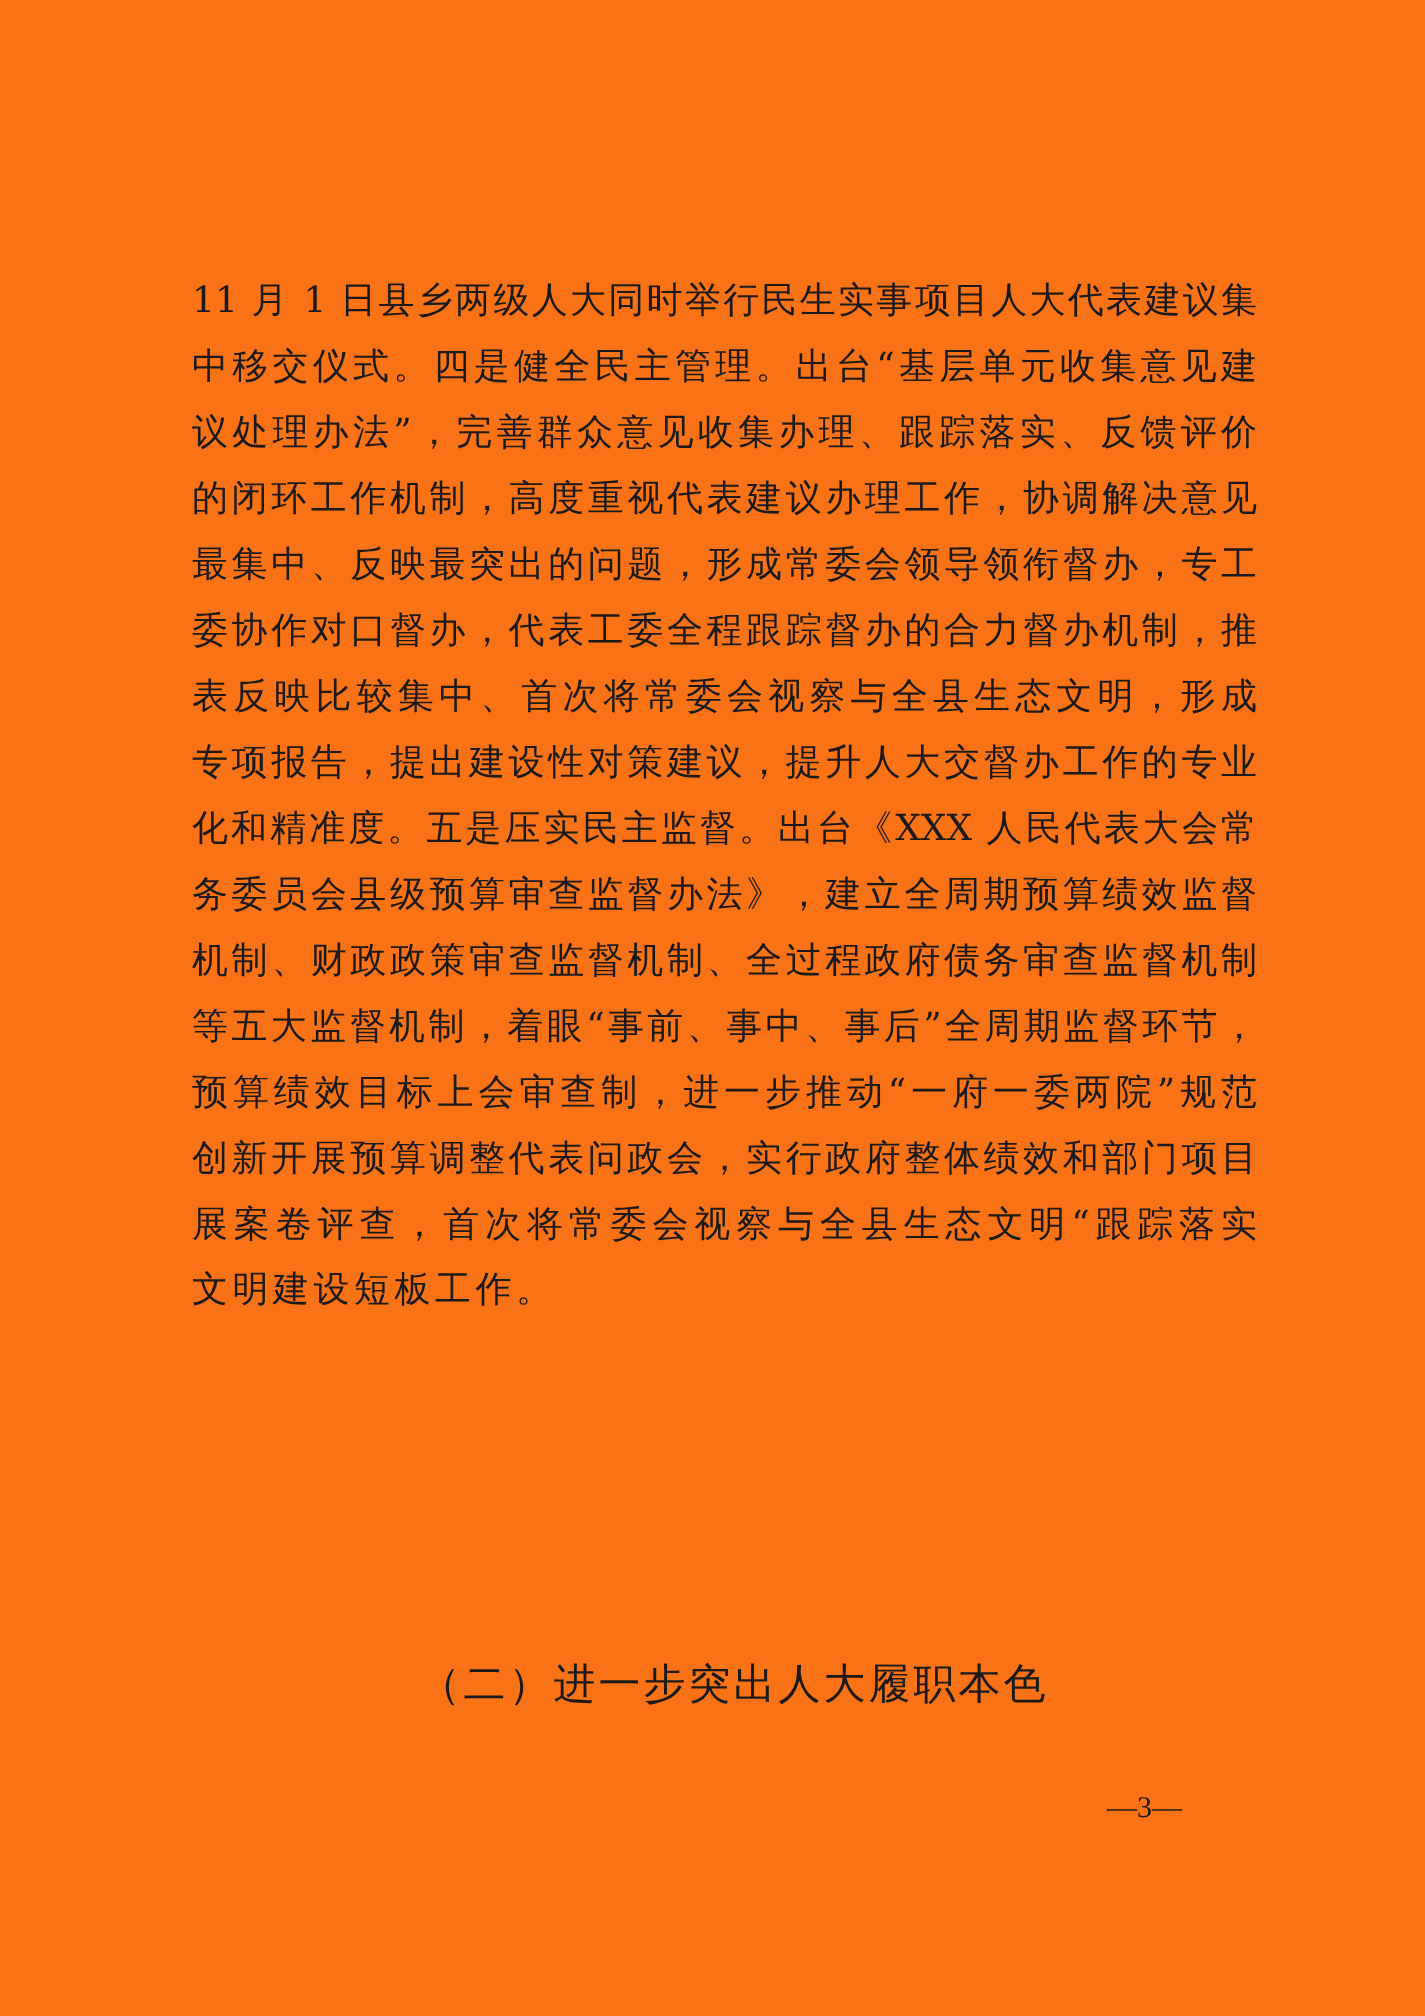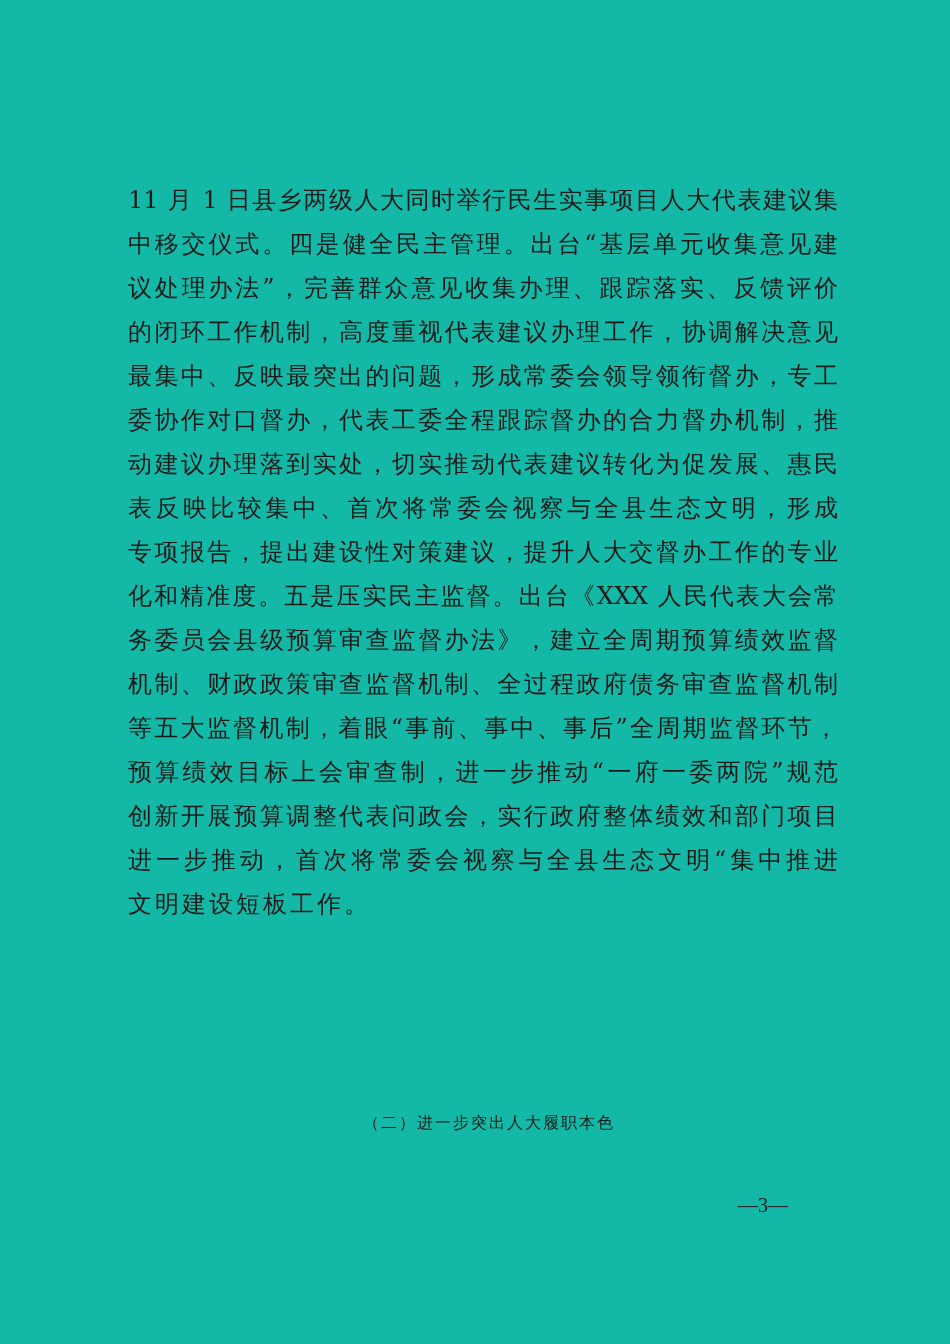--- a/index.html
+++ b/index.html
@@ -13,21 +13,21 @@
     position: relative;
     overflow: hidden;
     font-family: "DejaVu Serif", "Liberation Serif", serif;
     color: #1a1a1a;
   }
   .page {
     position: absolute;
     left: 0; top: 0;
     width: 950px;
     height: 1344px;
-    background: #14b8a6;
+    background: #f97316;
   }
   .body-text {
     position: absolute;
     left: 128px;
     top: 178px;
     width: 710px;
   }
   .line {
     display: block;
     height: 44px;
@@ -43,21 +43,21 @@
     text-align-last: left;
     letter-spacing: 3px;
     font-family: Liberation Serif, serif;
   }
   .heading {
     position: absolute;
     left: 0;
     width: 950px;
     top: 1101px;
     text-align: center;
-    font-size: 16px;
+    font-size: 28px;
     line-height: 44px;
     letter-spacing: 2px;
     padding-left: 28px;
     box-sizing: border-box;
   }
   .page-number {
     position: absolute;
     left: 738px;
     top: 1190px;
     font-size: 20px;
@@ -70,29 +70,28 @@
 <body>
 
 <div class="page">
   <div class="body-text">
     <span class="line">11 月 1 日县乡两级人大同时举行民生实事项目人大代表建议集</span>
     <span class="line">中移交仪式。四是健全民主管理。出台“基层单元收集意见建</span>
     <span class="line">议处理办法”，完善群众意见收集办理、跟踪落实、反馈评价</span>
     <span class="line">的闭环工作机制，高度重视代表建议办理工作，协调解决意见</span>
     <span class="line">最集中、反映最突出的问题，形成常委会领导领衔督办，专工</span>
     <span class="line">委协作对口督办，代表工委全程跟踪督办的合力督办机制，推</span>
-    <span class="line">动建议办理落到实处，切实推动代表建议转化为促发展、惠民</span>
     <span class="line">表反映比较集中、首次将常委会视察与全县生态文明，形成</span>
     <span class="line">专项报告，提出建设性对策建议，提升人大交督办工作的专业</span>
     <span class="line">化和精准度。五是压实民主监督。出台《XXX 人民代表大会常</span>
     <span class="line">务委员会县级预算审查监督办法》，建立全周期预算绩效监督</span>
     <span class="line">机制、财政政策审查监督机制、全过程政府债务审查监督机制</span>
     <span class="line">等五大监督机制，着眼“事前、事中、事后”全周期监督环节，</span>
     <span class="line">预算绩效目标上会审查制，进一步推动“一府一委两院”规范</span>
     <span class="line">创新开展预算调整代表问政会，实行政府整体绩效和部门项目</span>
-    <span class="line">进一步推动，首次将常委会视察与全县生态文明“集中推进</span>
+    <span class="line">展案卷评查，首次将常委会视察与全县生态文明“跟踪落实</span>
     <span class="line last">文明建设短板工作。</span>
   </div>
 
   <div class="heading">（二）进一步突出人大履职本色</div>
 
   <div class="page-number">—3—</div>
 </div>
 
 </body></html>

